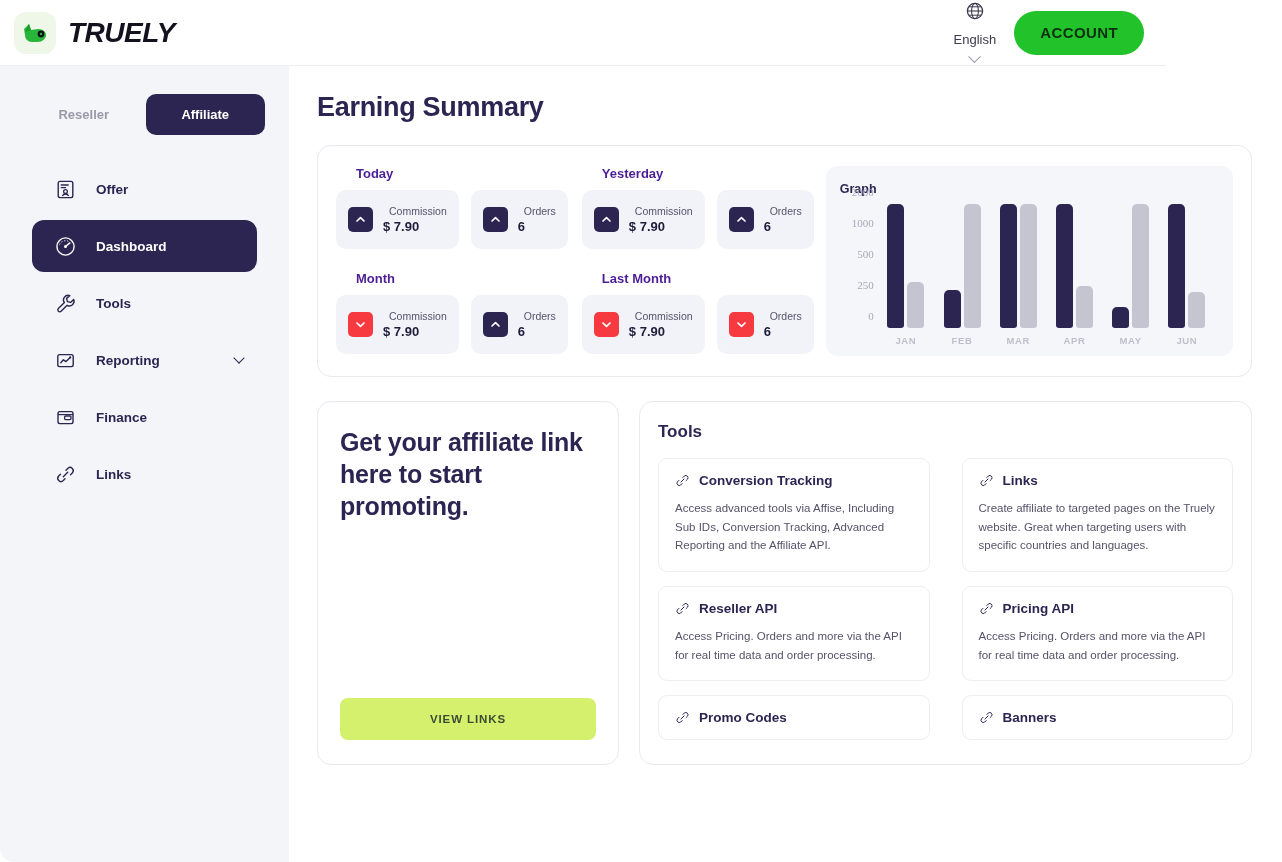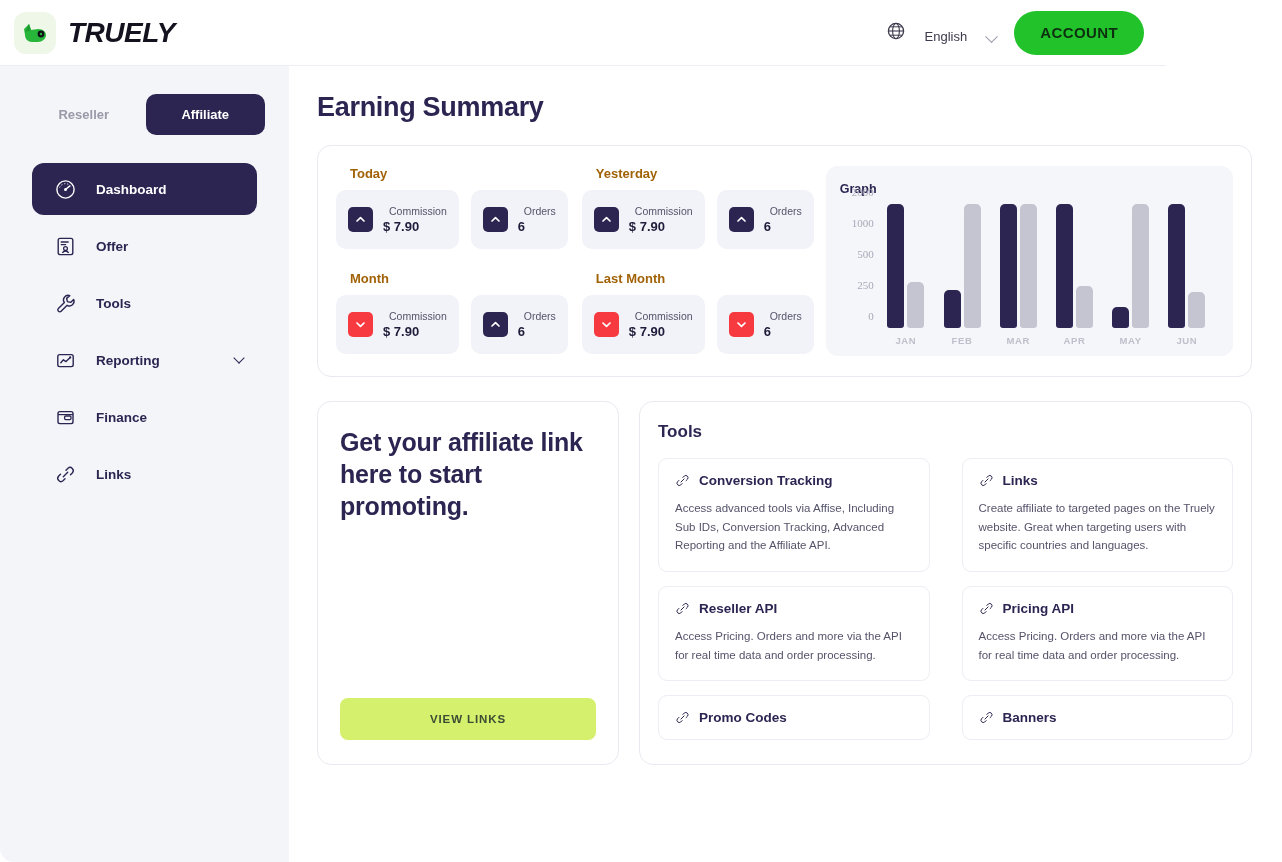--- a/index.html
+++ b/index.html
@@ -25,21 +25,21 @@
   .logo-tile {
     width: 42px; height: 42px; border-radius: 12px;
     background: #eef7e8;
     display: flex; align-items: center; justify-content: center;
   }
   .brand-name {
     font-size: 28px; font-weight: 800; font-style: italic;
     letter-spacing: -0.5px; color: #14121f;
   }
   .header-right { display: flex; align-items: center; gap: 18px; }
-  .lang { display: flex; align-items: flex-end; gap: 20px; cursor: pointer; }
+  .lang { display: flex; align-items: center; gap: 8px; cursor: pointer; flex-direction: column; }
   .lang-label { font-size: 13px; color: #3c3a4d; }
   .chev { width: 9px; height: 9px; border-right: 1.6px solid #9b9aa8; border-bottom: 1.6px solid #9b9aa8;
           transform: rotate(45deg) translate(-2px,-2px); }
   .account-btn {
     background: #22c32a; color: #0d2f10; border: none;
     font-size: 15px; font-weight: 800; letter-spacing: 0.4px;
     padding: 0 26px; height: 44px; border-radius: 24px; cursor: pointer;
     font-family: "Liberation Sans", sans-serif;
   }
 
@@ -79,21 +79,21 @@
 
   .panel {
     border: 1px solid #e9eaf0; border-radius: 14px; background: #fff;
   }
 
   
   .summary { display: flex; padding: 20px 18px; gap: 12px; height: 232px; }
   .summary-left { flex: 0 0 468px; }
   .sgroup-row { display: flex; gap: 14px; }
   .sgroup { flex: 1; }
-  .sgroup-title { font-size: 13px; font-weight: 700; color: #a16207; margin: 0 0 9px 14px; }
+  .sgroup-title { font-size: 13px; font-weight: 700; color: #4c1d95; margin: 0 0 9px 20px; }
   .tiles { display: flex; gap: 12px; }
   .tile {
     flex: 1; background: #f2f3f8; border-radius: 10px; height: 59px;
     display: flex; align-items: center; gap: 10px; padding: 0 12px;
   }
   .tile-ico { width: 25px; height: 25px; border-radius: 5px; display: flex; align-items: center; justify-content: center; flex: 0 0 25px; }
   .tile-ico.up { background: #2c2552; }
   .tile-ico.down { background: #f63a3f; }
   .tile-ico svg { display: block; }
   .tile-text { display: flex; flex-direction: column; gap: 1px; }
@@ -178,43 +178,43 @@
   </div>
 
   <div class="sidebar">
     <div class="seg">
       <div class="seg-item">Reseller</div>
       <div class="seg-item active">Affiliate</div>
     </div>
 
     <div class="nav">
 
-      <div class="nav-item active">
-        <span class="ico">
-          <svg width="21" height="21" viewBox="0 0 21 21">
-            <circle cx="10.5" cy="10.5" r="8.6" fill="none" stroke="#ffffff" stroke-width="1.4"></circle>
-            <path d="M10.5 10.5 L14.6 7.2" stroke="#ffffff" stroke-width="1.5" stroke-linecap="round"></path>
-            <circle cx="10.5" cy="10.5" r="1.5" fill="#ffffff"></circle>
-            <path d="M4.6 8.6 A6.4 6.4 0 0 1 16.4 8.6" fill="none" stroke="#ffffff" stroke-width="1" stroke-dasharray="1.2 1.8"></path>
-          </svg>
-        </span>
-        <span>Dashboard</span>
-      </div>
-
       <div class="nav-item">
         <span class="ico">
           <svg width="21" height="21" viewBox="0 0 21 21">
             <rect x="3.2" y="2.4" width="14.6" height="16.2" rx="1.8" fill="none" stroke="#2c2552" stroke-width="1.4"></rect>
             <line x1="6.2" y1="6" x2="13.2" y2="6" stroke="#2c2552" stroke-width="1.3" stroke-linecap="round"></line>
             <line x1="6.2" y1="8.6" x2="10.6" y2="8.6" stroke="#2c2552" stroke-width="1.3" stroke-linecap="round"></line>
             <circle cx="10.5" cy="12.6" r="1.9" fill="none" stroke="#2c2552" stroke-width="1.3"></circle>
             <path d="M7.4 17 A3.4 3.4 0 0 1 13.6 17" fill="none" stroke="#2c2552" stroke-width="1.3"></path>
           </svg>
         </span>
         <span>Offer</span>
+      </div>
+
+      <div class="nav-item active">
+        <span class="ico">
+          <svg width="21" height="21" viewBox="0 0 21 21">
+            <circle cx="10.5" cy="10.5" r="8.6" fill="none" stroke="#ffffff" stroke-width="1.4"></circle>
+            <path d="M10.5 10.5 L14.6 7.2" stroke="#ffffff" stroke-width="1.5" stroke-linecap="round"></path>
+            <circle cx="10.5" cy="10.5" r="1.5" fill="#ffffff"></circle>
+            <path d="M4.6 8.6 A6.4 6.4 0 0 1 16.4 8.6" fill="none" stroke="#ffffff" stroke-width="1" stroke-dasharray="1.2 1.8"></path>
+          </svg>
+        </span>
+        <span>Dashboard</span>
       </div>
 
       <div class="nav-item">
         <span class="ico">
           <svg width="21" height="21" viewBox="0 0 21 21">
             <path d="M14.8 2.6 A4.6 4.6 0 0 0 9.4 9.6 L3.4 15.6 A1.9 1.9 0 0 0 6.1 18.3 L12.1 12.3 A4.6 4.6 0 0 0 18.6 6.4 L15.6 9.4 L12.4 8.6 L11.6 5.4 Z" fill="none" stroke="#2c2552" stroke-width="1.4" stroke-linejoin="round"></path>
           </svg>
         </span>
         <span>Tools</span>
       </div>

